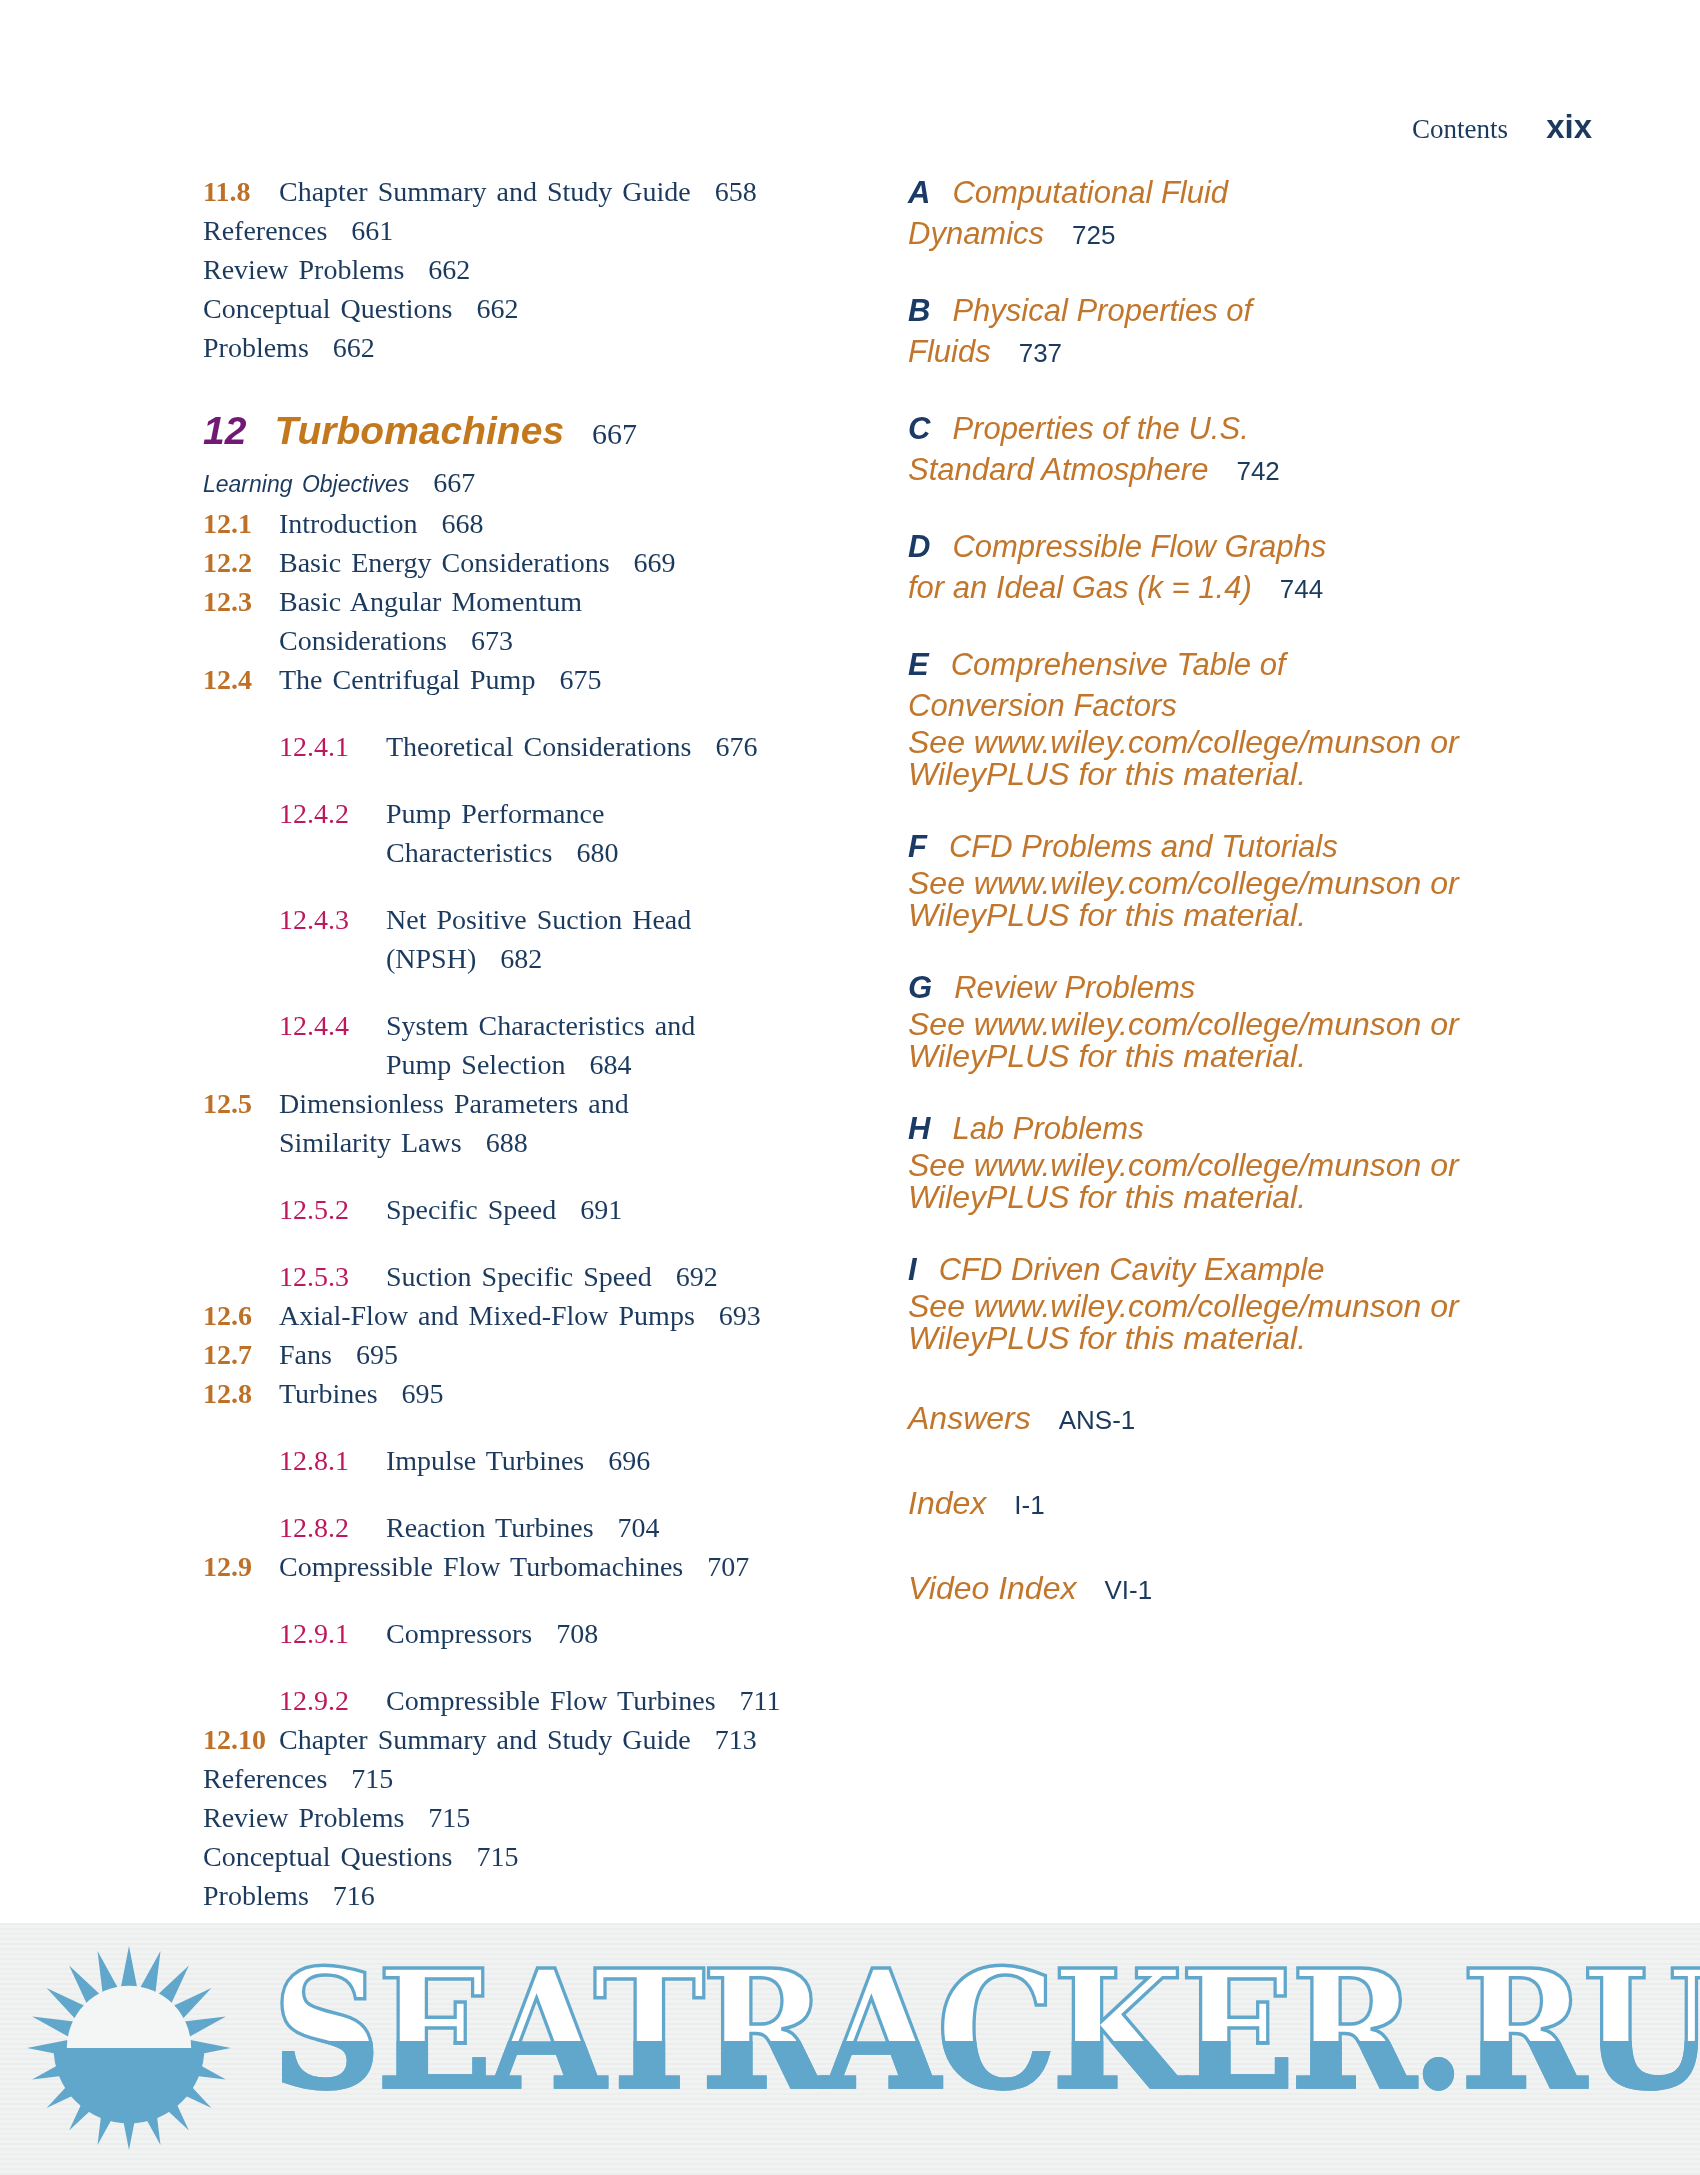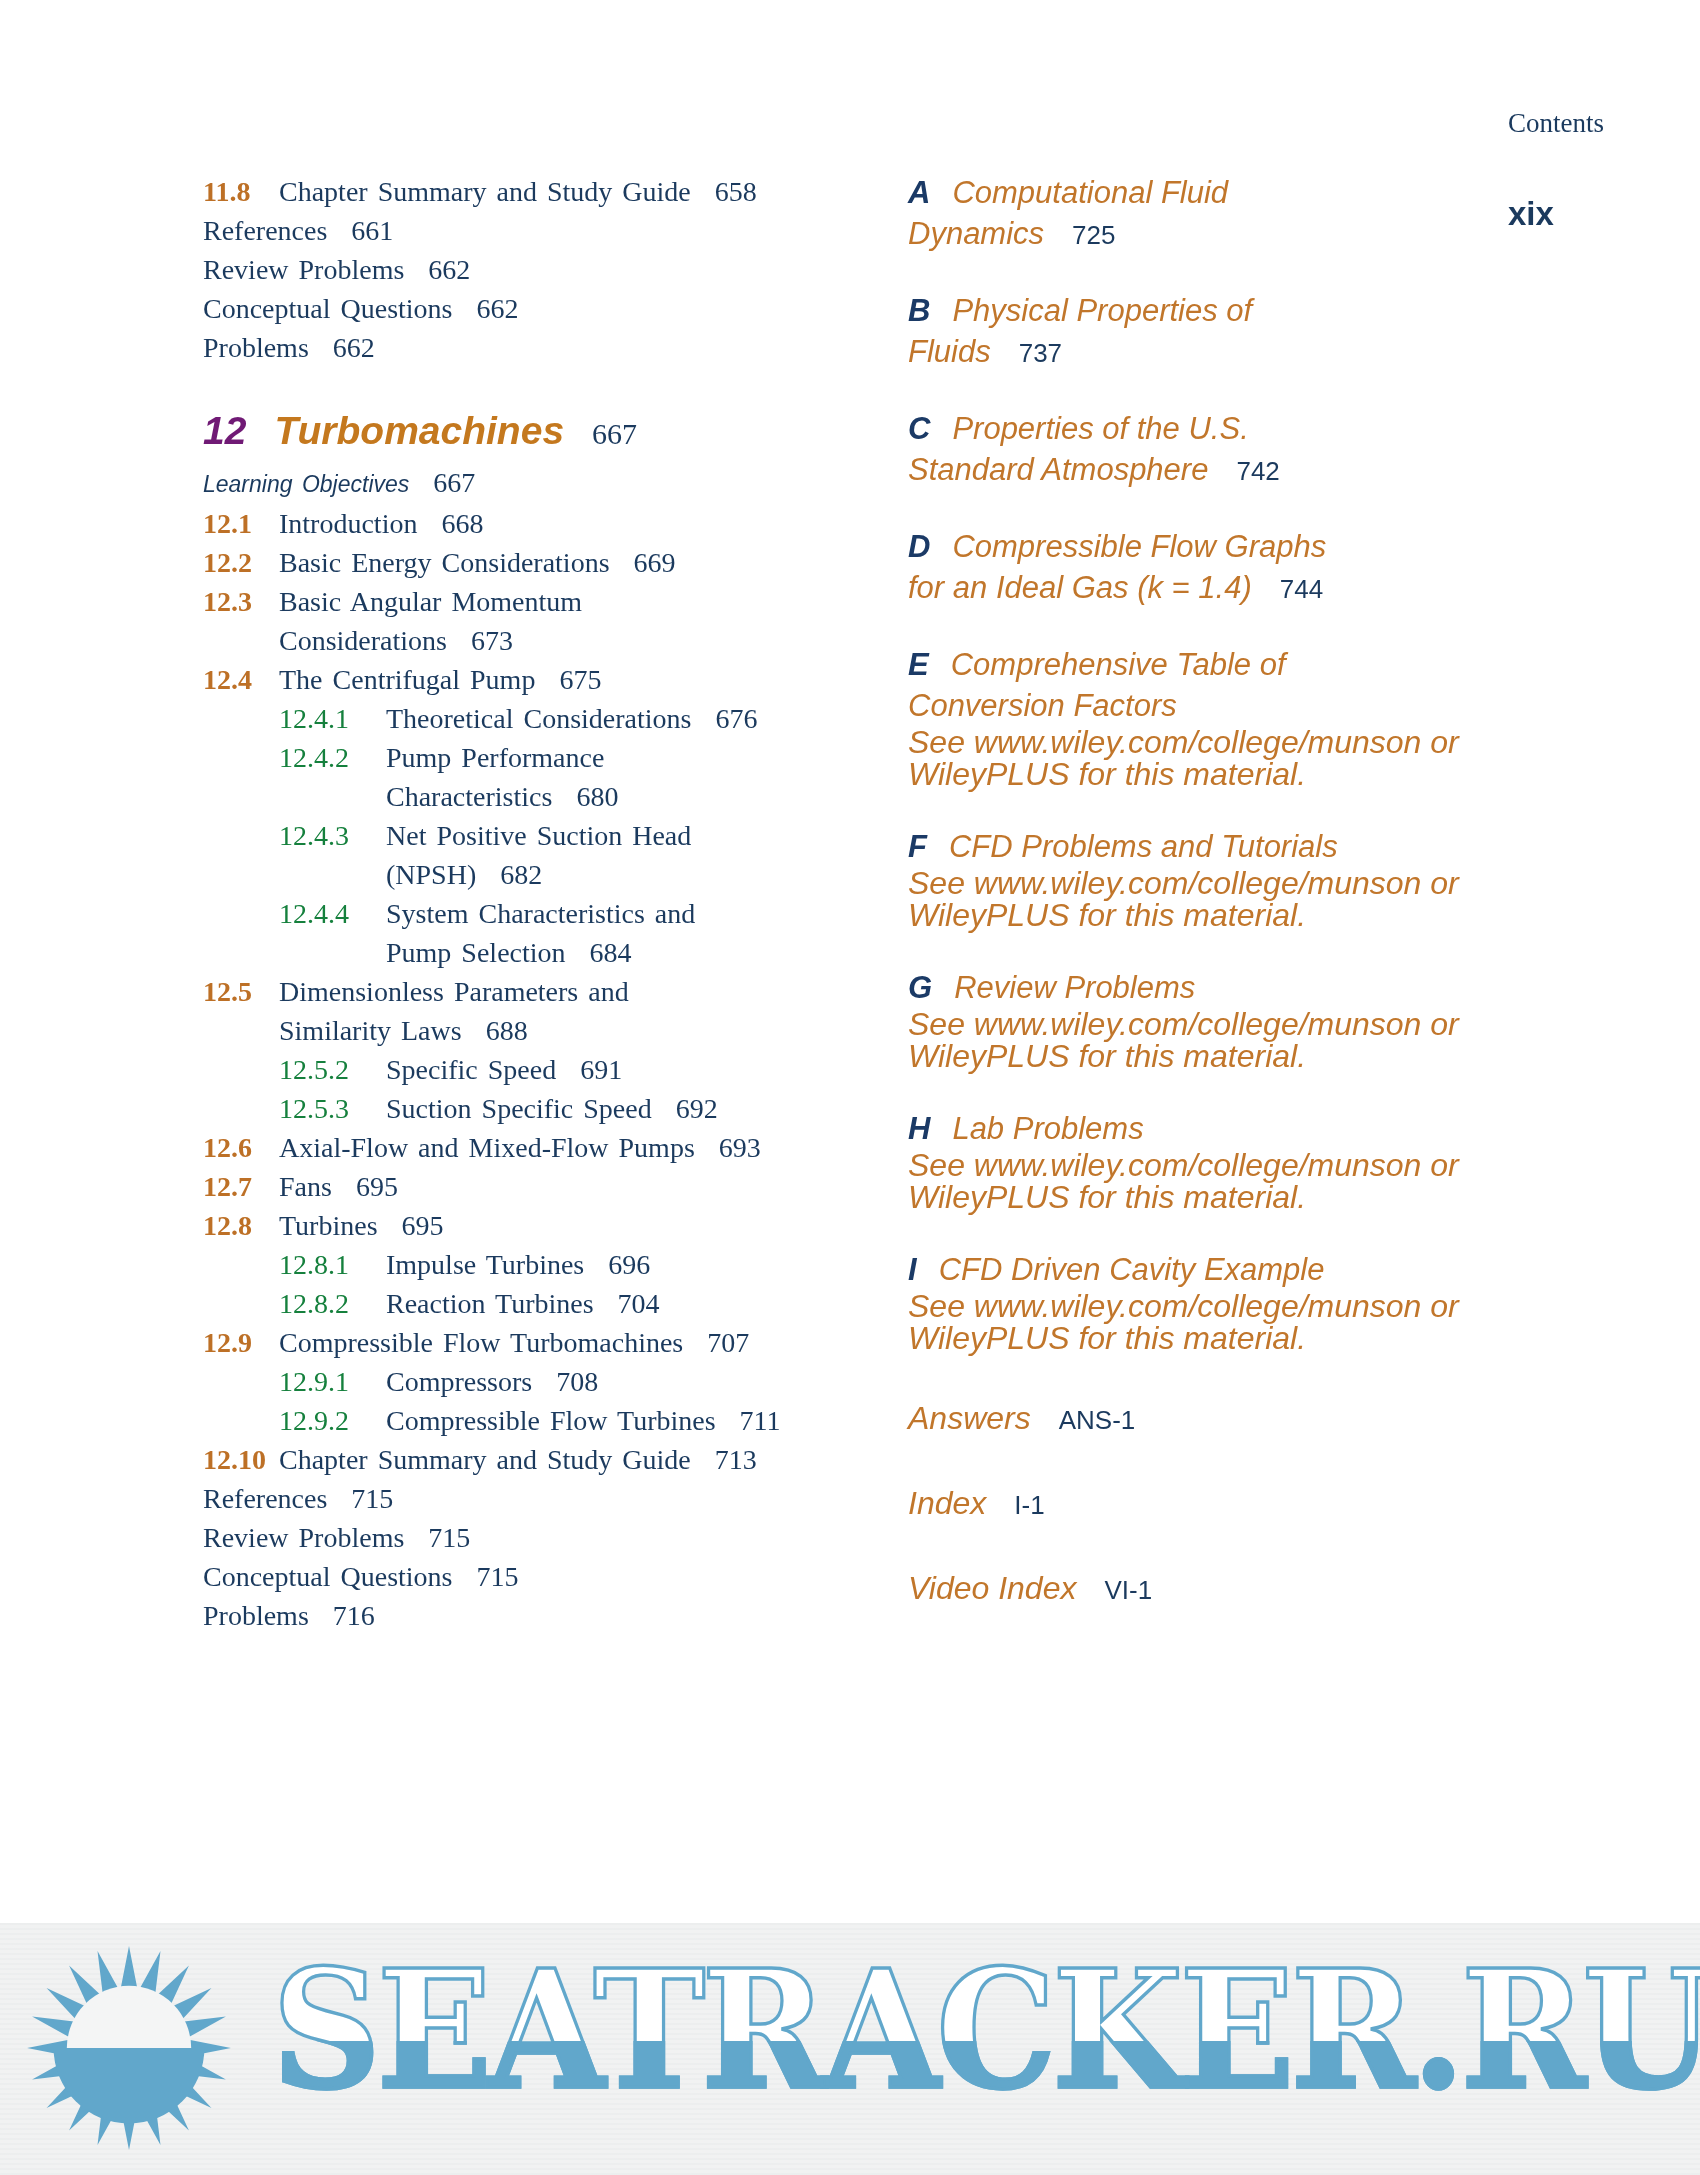--- a/index.html
+++ b/index.html
@@ -1,34 +1,34 @@
 <!DOCTYPE html>
 <html><head>
 <meta charset="utf-8">
 <style>
   html,body{margin:0;padding:0;background:#ffffff;}
   .page{position:relative;width:1700px;height:2175px;background:#ffffff;overflow:hidden;
         font-family:"Liberation Serif",serif;}
 
   
-  .page-header{position:absolute;top:108px;right:108px;display:flex;align-items:baseline;gap:56px;flex-direction:column;}
+  .page-header{position:absolute;top:108px;right:108px;display:flex;align-items:baseline;gap:26px;}
   .hdr-contents{font:27px "Liberation Serif",serif;color:#1b3a5e;}
   .hdr-pageno{font:700 33px "Liberation Sans",sans-serif;color:#1b3a5e;margin-left:12px;}
 
   
   .left-col{position:absolute;left:203px;top:172px;width:640px;}
   .toc-row{display:flex;align-items:baseline;font:28px/39px "Liberation Serif",serif;
            color:#1b3a5e;word-spacing:3px;white-space:nowrap;}
   .toc-row .num{color:#bd7026;font-weight:700;}
   .toc-row .num:empty{display:none;}
   .toc-row .pg{margin-left:24px;}
   .toc-row .pg:empty{display:none;}
   .l0 .num{flex:0 0 76px;}
   .l2{padding-left:76px;}
-  .l2 .num{flex:0 0 107px;font-weight:400;color:#15803d;}
+  .l2 .num{flex:0 0 107px;font-weight:400;color:#be185d;margin-top:28px;}
   .l1cont{padding-left:76px;}
   .l2cont{padding-left:183px;}
   .lo-row .txt{font-family:"Liberation Sans",sans-serif;font-style:italic;font-size:23px;}
 
   .ch-head{margin:42px 0 10px 0;display:flex;align-items:baseline;white-space:nowrap;line-height:52px;}
   .ch-num{font:italic 700 39px "Liberation Sans",sans-serif;color:#701a75;margin-right:28px;}
   .ch-title{font:italic 700 39px "Liberation Sans",sans-serif;color:#c4781e;margin-right:28px;}
   .ch-page{font:30px "Liberation Serif",serif;color:#1b3a5e;}
 
   

